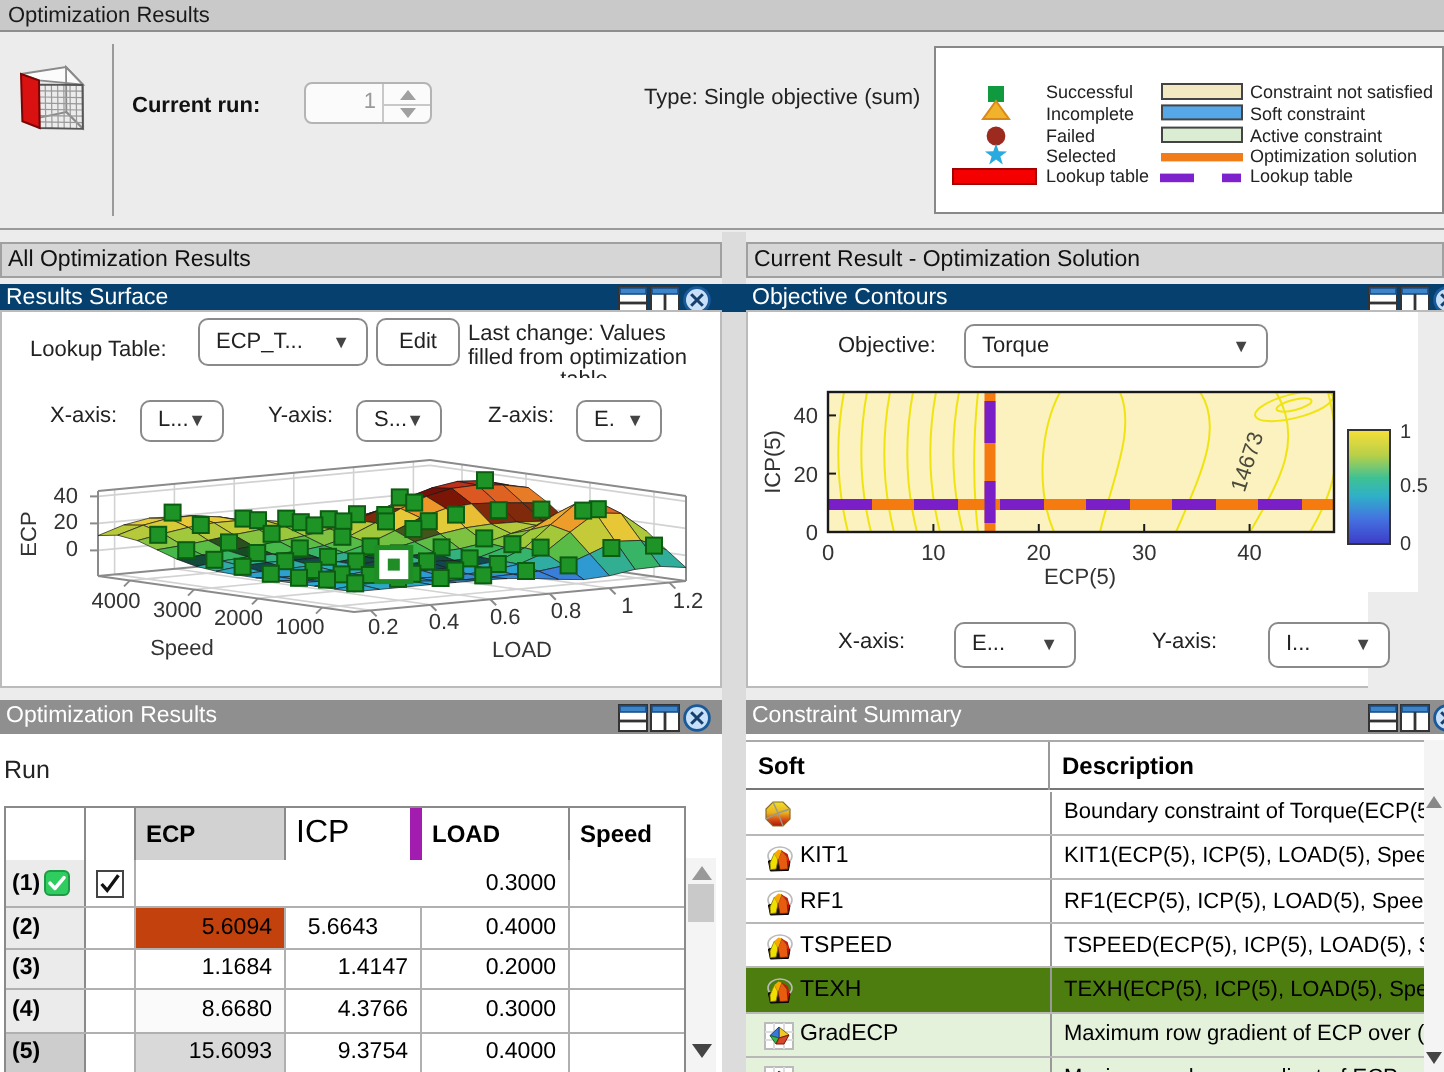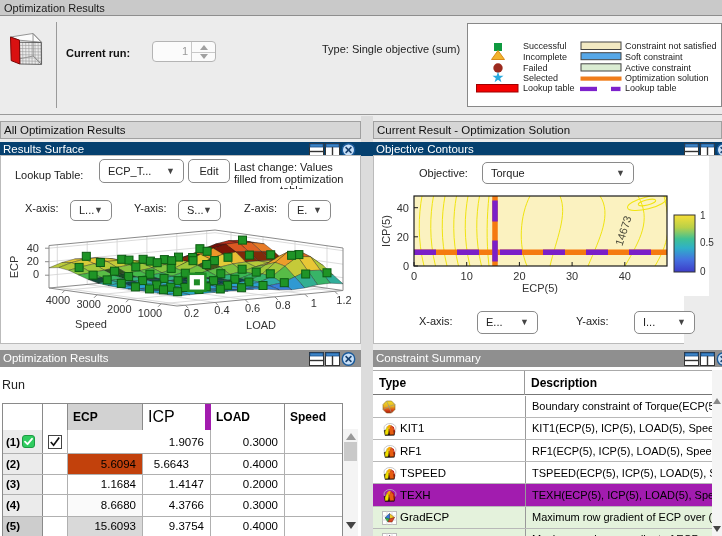--- a/index.html
+++ b/index.html
@@ -511,21 +511,20 @@
 <div style="position:absolute;left:0;top:0;width:40px;height:100%;background:#ebebeb;border-right:1px solid #8a8a8a;font-weight:bold;font-size:11.5px;display:flex;align-items:center;padding-left:3px;gap:2px">(1)<svg width="13" height="13" viewBox="0 0 13 13">
           <rect x="0.5" y="0.5" width="12" height="12" rx="2.5" fill="#2fcc5f" stroke="#1d9a43"></rect>
           <path d="M3 6.6 L5.5 9.2 L10 3.8" fill="none" stroke="#fff" stroke-width="1.8" stroke-linecap="round" stroke-linejoin="round"></path>
         </svg></div>
 <div style="position:absolute;left:40px;top:0;width:25px;height:100%;border-right:1px solid #b0b0b0;display:flex;align-items:center;justify-content:center">
         <svg width="14" height="14" viewBox="0 0 14 14">
           <rect x="0.5" y="0.5" width="13" height="13" fill="#fff" stroke="#444"></rect>
           <path d="M2.8 7 L5.6 10.2 L11.2 2.6" fill="none" stroke="#111" stroke-width="1.7"></path>
         </svg>
       </div>
-<div style="position:absolute;left:140px;top:0;width:68px;height:100%;border-right:1px solid #b0b0b0;font-size:11.5px;display:flex;align-items:center;justify-content:flex-end;padding-right:6px">1.9076</div>
 <div style="position:absolute;left:208px;top:0;width:74px;height:100%;border-right:1px solid #b0b0b0;font-size:11.5px;display:flex;align-items:center;justify-content:flex-end;padding-right:6px">0.3000</div>
 </div>
 <div style="position:absolute;left:0;top:50.0px;width:341px;height:20.5px;border-bottom:1px solid #b0b0b0">
 <div style="position:absolute;left:0;top:0;width:40px;height:100%;background:#ebebeb;border-right:1px solid #8a8a8a;font-weight:bold;font-size:11.5px;display:flex;align-items:center;padding-left:3px;gap:2px">(2)</div>
 <div style="position:absolute;left:40px;top:0;width:25px;height:100%;border-right:1px solid #b0b0b0;display:flex;align-items:center;justify-content:center"></div>
 <div style="position:absolute;left:65px;top:0;width:75px;height:100%;background:#c2410c;border-right:1px solid #b0b0b0;font-size:11.5px;display:flex;align-items:center;justify-content:flex-end;padding-right:6px">5.6094</div>
 <div style="position:absolute;left:140px;top:0;width:68px;height:100%;border-right:1px solid #b0b0b0;font-size:11.5px;display:flex;align-items:center;justify-content:flex-end;padding-right:21px">5.6643</div>
 <div style="position:absolute;left:208px;top:0;width:74px;height:100%;border-right:1px solid #b0b0b0;font-size:11.5px;display:flex;align-items:center;justify-content:flex-end;padding-right:6px">0.4000</div>
 </div>
 <div style="position:absolute;left:0;top:70.5px;width:341px;height:20.5px;border-bottom:1px solid #b0b0b0">
@@ -571,21 +570,21 @@
       <line x1="7.5" y1="4" x2="7.5" y2="13" stroke="#333" stroke-width="1.4"></line>
     </svg>
     <svg width="15" height="14" viewBox="0 0 15 14">
       <circle cx="7.5" cy="7" r="6.2" fill="#c8e0f8" stroke="#1a5a9a" stroke-width="1.4"></circle>
       <path d="M4.6 4.1 L10.4 9.9 M10.4 4.1 L4.6 9.9" stroke="#163f6e" stroke-width="1.5"></path>
     </svg>
   </div>
 <div class="abs" style="left:373px;top:367px;width:349px;height:169px;background:#fff"></div>
 <div class="abs" style="left:373px;top:370px;width:339px;height:166px;background:#fff;overflow:hidden;border-top:1px solid #aaa">
 <div style="position:absolute;left:0;top:0;width:339px;height:24px;border-bottom:1px solid #777">
-      <div style="position:absolute;left:0;top:0;width:152px;height:24px;border-right:1px solid #999;font-weight:bold;font-size:12px;line-height:24px;padding-left:6px">Type</div>
+      <div style="position:absolute;left:0;top:0;width:152px;height:24px;border-right:1px solid #999;font-weight:bold;font-size:12px;line-height:24px;padding-left:6px">Soft</div>
       <div style="position:absolute;left:152px;top:0;width:187px;height:24px;font-weight:bold;font-size:12px;line-height:24px;padding-left:6px">Description</div>
     </div>
 <div style="position:absolute;left:0;top:24.6px;width:339px;height:22.2px;background:#fff;border-bottom:1px solid #b8b8b8">
 <div style="position:absolute;left:9px;top:4px"><svg width="14" height="14" viewBox="0 0 14 14">
           <defs>
             <linearGradient id="bg1" x1="0" y1="0" x2="0" y2="1">
               <stop offset="0" stop-color="#f0e028"></stop>
               <stop offset="0.45" stop-color="#e8b020"></stop>
               <stop offset="0.75" stop-color="#d84818"></stop>
               <stop offset="1" stop-color="#a81808"></stop>
@@ -625,21 +624,21 @@
           <ellipse cx="8" cy="6" rx="6" ry="4.5" fill="none" stroke="#bbb" stroke-width="0.8"></ellipse>
           <path d="M2.2 8.5 L7.5 7.5 L13 8.8 L12.2 13.2 L3.2 13.5 Z" fill="#1a1208" stroke="#000" stroke-width="0.5"></path>
           <path d="M3 9.5 L5.2 4.5 L7 8 L6 12.5 L3.2 12.8 Z" fill="#f0e000" stroke="#8a7a00" stroke-width="0.4"></path>
           <path d="M7 8 L8.8 3.2 L11.5 6.5 L12 12.5 L8 12.8 Z" fill="#e85c10" stroke="#7a2a00" stroke-width="0.4"></path>
           <path d="M8.8 3.2 L11.5 6.5 L12.5 12 L12.8 8.5 L11.8 5 Z" fill="#c81808"></path>
           <path d="M5.2 4.5 L7 8 L8.8 3.2 L7.2 2.8 Z" fill="#f8a800"></path>
         </svg></div>
 <div style="position:absolute;left:27px;top:0;height:100%;font-size:11.5px;display:flex;align-items:center">TSPEED</div>
 <div style="position:absolute;left:152px;top:0;width:187px;height:100%;border-left:1px solid #999;font-size:11px;display:flex;align-items:center;padding-left:6px;white-space:nowrap;overflow:hidden">TSPEED(ECP(5), ICP(5), LOAD(5), Sp</div>
 </div>
-<div style="position:absolute;left:0;top:113.4px;width:339px;height:22.2px;background:#a21caf;border-bottom:1px solid #b8b8b8">
+<div style="position:absolute;left:0;top:113.4px;width:339px;height:22.2px;background:#4d7c0f;border-bottom:1px solid #b8b8b8">
 <div style="position:absolute;left:9px;top:4px"><svg width="15" height="15" viewBox="0 0 15 15">
           <ellipse cx="8" cy="6" rx="6" ry="4.5" fill="none" stroke="#bbb" stroke-width="0.8"></ellipse>
           <path d="M2.2 8.5 L7.5 7.5 L13 8.8 L12.2 13.2 L3.2 13.5 Z" fill="#1a1208" stroke="#000" stroke-width="0.5"></path>
           <path d="M3 9.5 L5.2 4.5 L7 8 L6 12.5 L3.2 12.8 Z" fill="#f0e000" stroke="#8a7a00" stroke-width="0.4"></path>
           <path d="M7 8 L8.8 3.2 L11.5 6.5 L12 12.5 L8 12.8 Z" fill="#e85c10" stroke="#7a2a00" stroke-width="0.4"></path>
           <path d="M8.8 3.2 L11.5 6.5 L12.5 12 L12.8 8.5 L11.8 5 Z" fill="#c81808"></path>
           <path d="M5.2 4.5 L7 8 L8.8 3.2 L7.2 2.8 Z" fill="#f8a800"></path>
         </svg></div>
 <div style="position:absolute;left:27px;top:0;height:100%;font-size:11.5px;display:flex;align-items:center">TEXH</div>
 <div style="position:absolute;left:152px;top:0;width:187px;height:100%;border-left:1px solid #999;font-size:11px;display:flex;align-items:center;padding-left:6px;white-space:nowrap;overflow:hidden">TEXH(ECP(5), ICP(5), LOAD(5), Speec</div>

